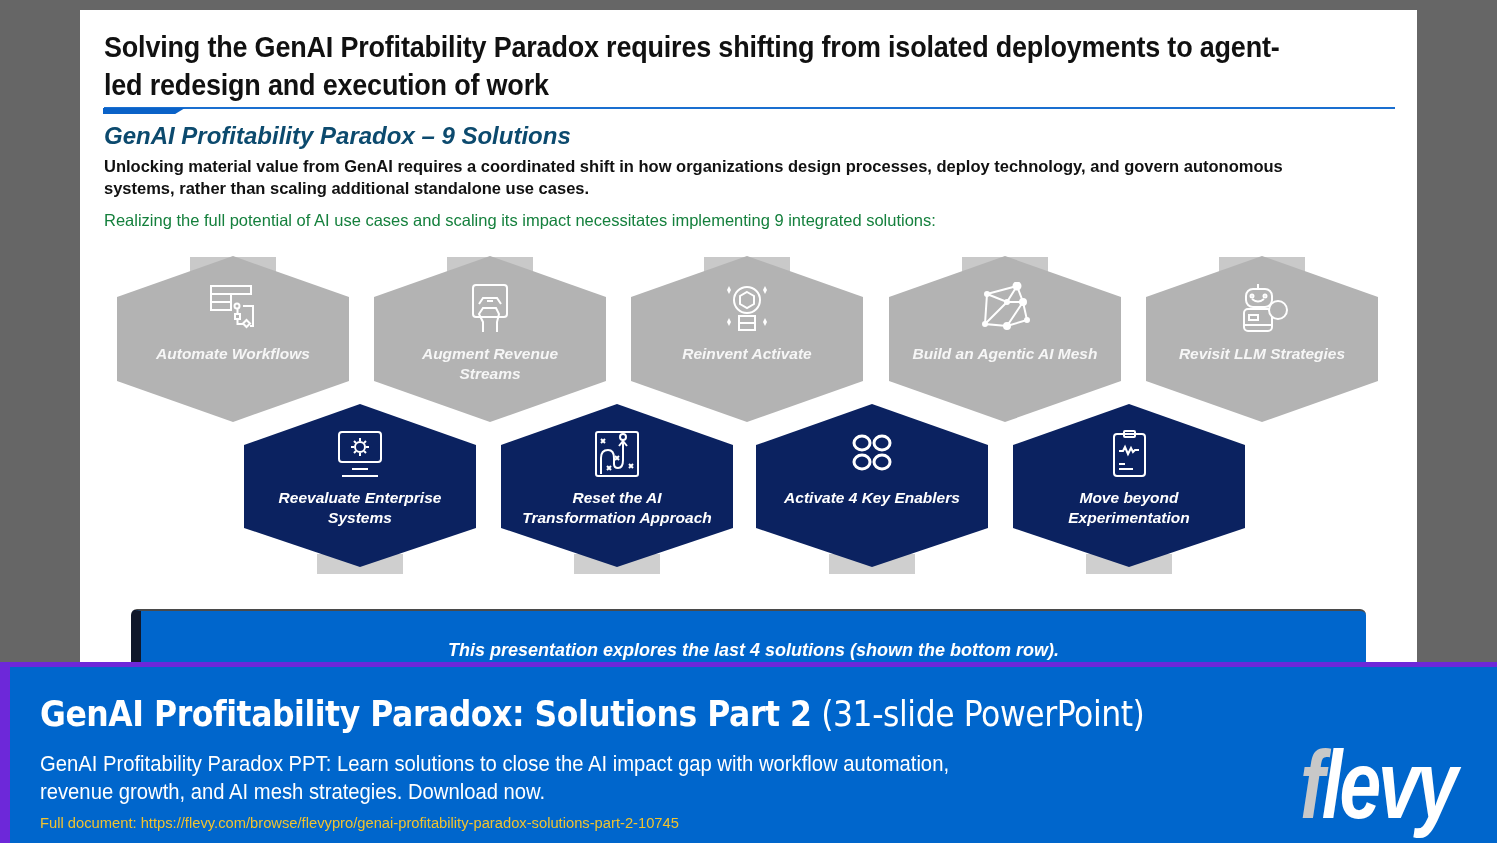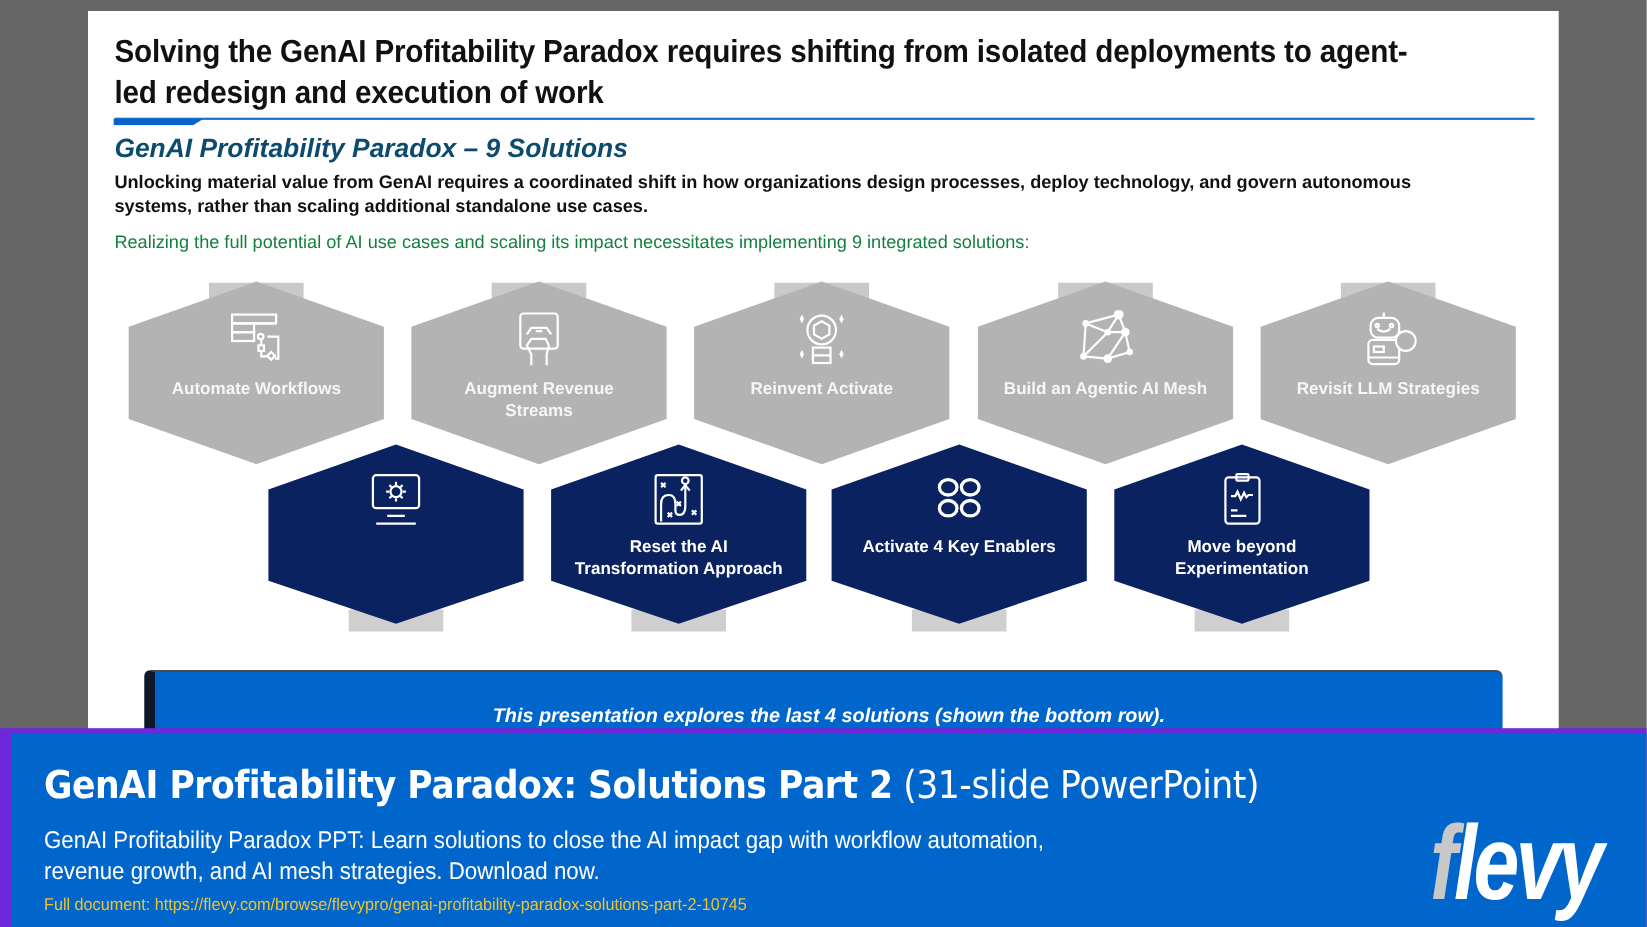--- a/index.html
+++ b/index.html
@@ -32,21 +32,21 @@
   }
   .lead-bold {
     position:absolute; left:24px; top:145px; width:1230px;
     font-weight:700; font-size:16.5px; line-height:22px; color:#111;
   }
   .lead {
     position:absolute; left:24px; top:199px; width:1230px;
     font-size:16.5px; line-height:22px; color:#15803d;
   }
   .hex {
-    position:absolute; width:232px; height:166px;
+    position:absolute; width:232px; height:166px;font-style:italic;
   }
   .hex svg.shape { position:absolute; left:0; top:0; overflow:visible; }
   .hex .icon { position:absolute; left:50%; transform:translateX(-50%); top:26px; width:52px; height:52px; }
   .hex .label {
     position:absolute; left:0; right:0; top:88px; text-align:center;
     color:#ffffff; font-weight:700; font-size:15.5px; line-height:20px;
     padding:0 20px;
   }
   .hex.gray .label { color:#f6f6f6; }
   .callout {
@@ -192,20 +192,21 @@
     <polygon points="73,150 73,170 159,170 159,150" fill="#cfcfcf"></polygon>
     <polygon points="116,0 232,41 232,124 116,163 0,124 0,41" fill="#0b2260"></polygon>
   </svg>
   <svg class="icon" viewBox="0 0 52 52" fill="none" stroke="#fff" stroke-width="2" style="top:24px;">
     <rect x="5" y="4" width="42" height="30" rx="3"></rect>
     <circle cx="26" cy="19" r="5"></circle>
     <path d="M26 10 v3 M26 25 v3 M17 19 h3 M32 19 h3 M20 13 l2 2 M30 23 l2 2 M32 13 l-2 2 M20 25 l2 -2"></path>
     <line x1="18" y1="41" x2="34" y2="41"></line>
       <line x1="8" y1="48" x2="44" y2="48"></line>
   </svg>
+  <div class="label" style="top:84px;">Reevaluate Enterprise Systems</div>
 </div>
 
 <div class="hex navy" style="left:501px; top:404px;">
   <svg class="shape" width="232" height="172">
     <polygon points="73,150 73,170 159,170 159,150" fill="#cfcfcf"></polygon>
     <polygon points="116,0 232,41 232,124 116,163 0,124 0,41" fill="#0b2260"></polygon>
   </svg>
   <svg class="icon" viewBox="0 0 52 52" fill="none" stroke="#fff" stroke-width="2" style="top:24px;">
     <rect x="5" y="4" width="42" height="44" rx="2"></rect>
     <path d="M10 46 V30 q0 -8 7 -8 q6 0 6 8 v6 q0 4 4 4 q5 0 5 -8 V14"></path>

